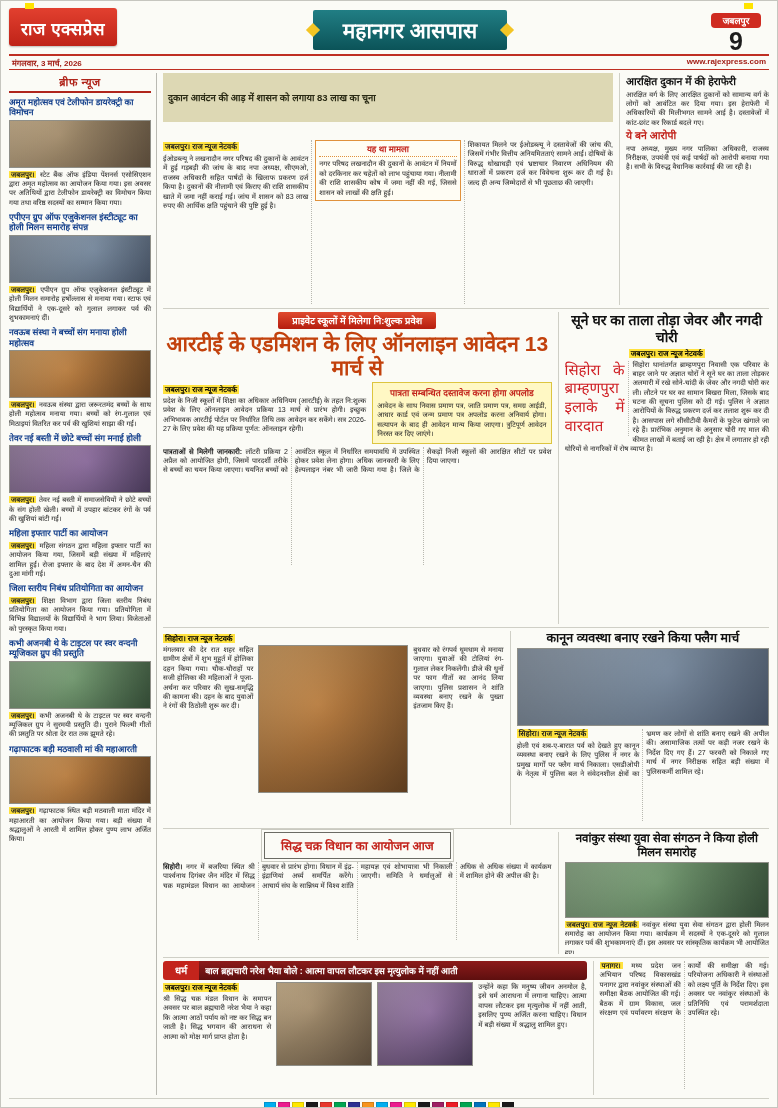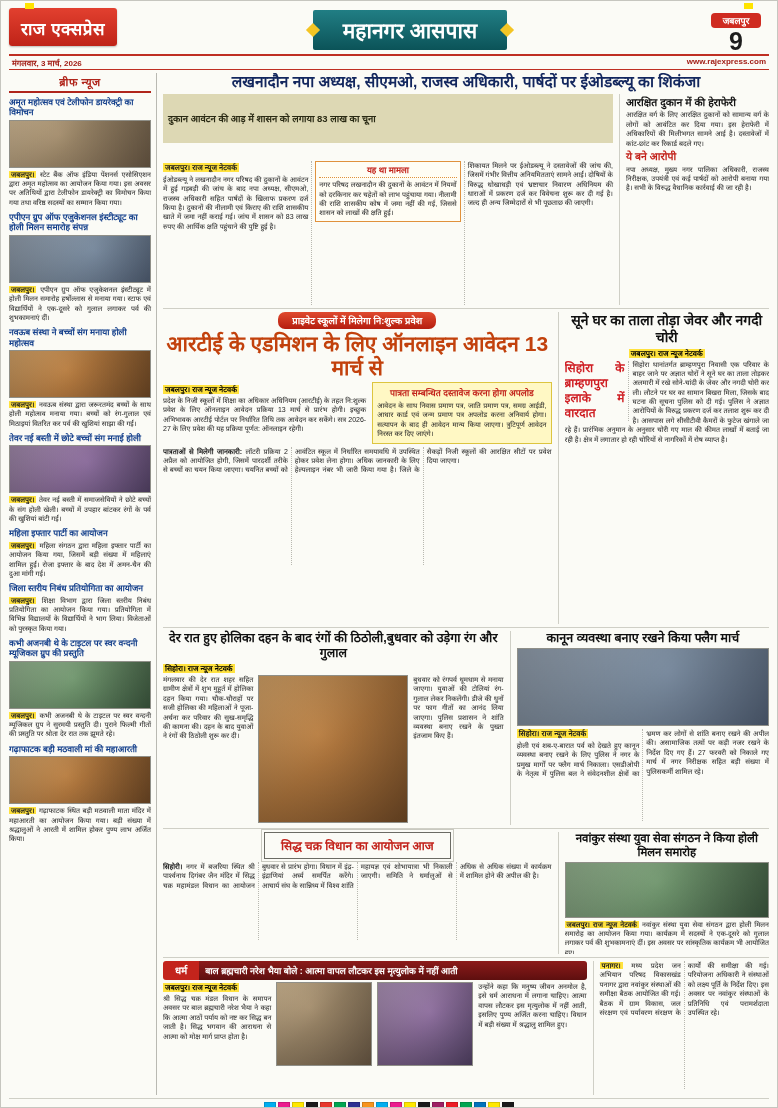--- a/index.html
+++ b/index.html
@@ -62,31 +62,31 @@
   .subhead-bar {background:#ddd8b4; color:#2a2a14; font-size:9.5px; font-weight:bold; padding:18px 5px; margin-bottom:18px;}
   .case-box {border:1px solid #e0913c; background:#fffdf4; padding:3px; margin:3px 0; break-inside:avoid;}
   .case-title {color:#c3241c; font-weight:bold; font-size:8.5px; text-align:center; border-bottom:1px dotted #e0913c;
                padding-bottom:1px; margin-bottom:2px;}
   .mini-head {font-size:10.5px; font-weight:bold; color:#141414; line-height:1.2; margin:2px 0;}
   .mini-head.red {color:#c3241c; text-align:left;}
 
   
   .row2 {height:316px;}
   .kicker {display:table; margin:0 auto 3px; background:linear-gradient(180deg,#e04a2e,#b51d0f); color:#fff;
-           font-size:9.5px; font-weight:bold; padding:2px 14px; border-radius:7px;}
+           font-size:9.5px; font-weight:bold; padding:2px 14px; border-radius:2px;}
   .rte-headline {font-size:21px; font-weight:bold; color:#c2410c; text-align:center; line-height:1.12; margin-bottom:3px;}
   .deck {font-size:9px; font-weight:bold; text-align:center; color:#222; border-top:1px solid #8a8a82;
          border-bottom:1px solid #8a8a82; padding:2px 0; margin-bottom:3px;}
   .doc-box {background:#fff8c4; border:1px solid #ddc53f; padding:4px; break-inside:avoid;}
   .doc-title {color:#c3241c; font-weight:bold; font-size:8.8px; text-align:center; margin-bottom:2px;}
   .rte-mid {display:flex; gap:6px; margin-bottom:3px;}
 
   
   .theft-headline {font-size:14px; font-weight:bold; color:#101010; line-height:1.2; text-align:center; margin-bottom:2px;}
-  .theft-flag {float:left; width:64px; color:#cf1f24; font-weight:bold; font-size:12px; line-height:1.25;
+  .theft-flag {float:left; width:64px; color:#cf1f24; font-weight:normal; font-size:15px; line-height:1.25;
                margin:1px 4px 1px 0; border-right:1px dotted #b8b8b0; padding-right:3px;}
 
   
   .row3 {height:198px;}
   .std-headline {font-size:12.5px; font-weight:bold; color:#101010; line-height:1.2; text-align:center; margin-bottom:2px;}
   .holika-grid {display:flex; gap:5px;}
   .holika-grid .photo {width:150px; height:148px; flex:none;}
   .flag-photo {height:78px; margin-bottom:3px;}
 
   
@@ -179,21 +179,20 @@
       <div class="brief-item">
         <div class="brief-title">गढ़ाफाटक बड़ी मठवाली मां की महाआरती</div>
         <div class="photo ph-c"></div>
         <p class="bt"><span class="hl">जबलपुर।</span> <span>गढ़ाफाटक स्थित बड़ी मठवाली माता मंदिर में महाआरती का आयोजन किया गया। बड़ी संख्या में श्रद्धालुओं ने आरती में शामिल होकर पुण्य लाभ अर्जित किया।</span></p>
       </div>
     </aside>
 
     <main class="main-col">
 
       <section class="top-story">
-        <h1 class="hl-xl">लखनादौन नपा अध्यक्ष, सीएमओ, राजस्व अधिकारी, पार्षदों पर ईओडब्ल्यू का शिकंजा</h1>
         <div class="vsplit">
           <div style="flex:1; min-width:0;">
             <div class="subhead-bar">दुकान आवंटन की आड़ में शासन को लगाया 83 लाख का चूना</div>
             <div class="bt cols3" style="height:182px;">
               <p class="byline"><span class="hl">जबलपुर। राज न्यूज नेटवर्क</span></p>
               <span>ईओडब्ल्यू ने लखनादौन नगर परिषद की दुकानों के आवंटन में हुई गड़बड़ी की जांच के बाद नपा अध्यक्ष, सीएमओ, राजस्व अधिकारी सहित पार्षदों के खिलाफ प्रकरण दर्ज किया है। दुकानों की नीलामी एवं किराए की राशि शासकीय खाते में जमा नहीं कराई गई। जांच में शासन को 83 लाख रुपए की आर्थिक क्षति पहुंचाने की पुष्टि हुई है।</span>
               <div class="case-box">
                 <div class="case-title">यह था मामला</div>
                 <p class="bt">नगर परिषद लखनादौन की दुकानों के आवंटन में नियमों को दरकिनार कर चहेतों को लाभ पहुंचाया गया। नीलामी की राशि शासकीय कोष में जमा नहीं की गई, जिससे शासन को लाखों की क्षति हुई।</p>
               </div>
@@ -233,21 +232,20 @@
           <p class="byline" style="text-align:center;"><span class="hl">जबलपुर। राज न्यूज नेटवर्क</span></p>
           <div class="bt" style="height:252px; overflow:hidden;">
             <div class="theft-flag">सिहोरा के ब्राम्हणपुरा इलाके में वारदात</div>
             <span>सिहोरा थानांतर्गत ब्राम्हणपुरा निवासी एक परिवार के बाहर जाने पर अज्ञात चोरों ने सूने घर का ताला तोड़कर अलमारी में रखे सोने-चांदी के जेवर और नगदी चोरी कर ली। लौटने पर घर का सामान बिखरा मिला, जिसके बाद घटना की सूचना पुलिस को दी गई। पुलिस ने अज्ञात आरोपियों के विरुद्ध प्रकरण दर्ज कर तलाश शुरू कर दी है। आसपास लगे सीसीटीवी कैमरों के फुटेज खंगाले जा रहे हैं। प्रारंभिक अनुमान के अनुसार चोरी गए माल की कीमत लाखों में बताई जा रही है। क्षेत्र में लगातार हो रही चोरियों से नागरिकों में रोष व्याप्त है।</span>
           </div>
         </section>
       </div>
 
       <div class="row row3 vsplit">
         <section style="flex:1.35; min-width:0;">
-          <h2 class="std-headline">देर रात हुए होलिका दहन के बाद रंगों की ठिठोली,बुधवार को उड़ेगा रंग और गुलाल</h2>
           <p class="byline"><span class="hl">सिहोरा। राज न्यूज नेटवर्क</span></p>
           <div class="holika-grid">
             <p class="bt" style="flex:1; min-width:0;">मंगलवार की देर रात शहर सहित ग्रामीण क्षेत्रों में शुभ मुहूर्त में होलिका दहन किया गया। चौक-चौराहों पर सजी होलिका की महिलाओं ने पूजा-अर्चना कर परिवार की सुख-समृद्धि की कामना की। दहन के बाद युवाओं ने रंगों की ठिठोली शुरू कर दी।</p>
             <div class="photo ph-c"></div>
             <p class="bt" style="flex:1; min-width:0;">बुधवार को रंगपर्व धूमधाम से मनाया जाएगा। युवाओं की टोलियां रंग-गुलाल लेकर निकलेंगी। डीजे की धुनों पर फाग गीतों का आनंद लिया जाएगा। पुलिस प्रशासन ने शांति व्यवस्था बनाए रखने के पुख्ता इंतजाम किए हैं।</p>
           </div>
         </section>
         <section class="vr" style="flex:1; min-width:0;">
           <h2 class="std-headline">कानून व्यवस्था बनाए रखने किया फ्लैग मार्च</h2>
           <div class="photo flag-photo ph-b"></div>

